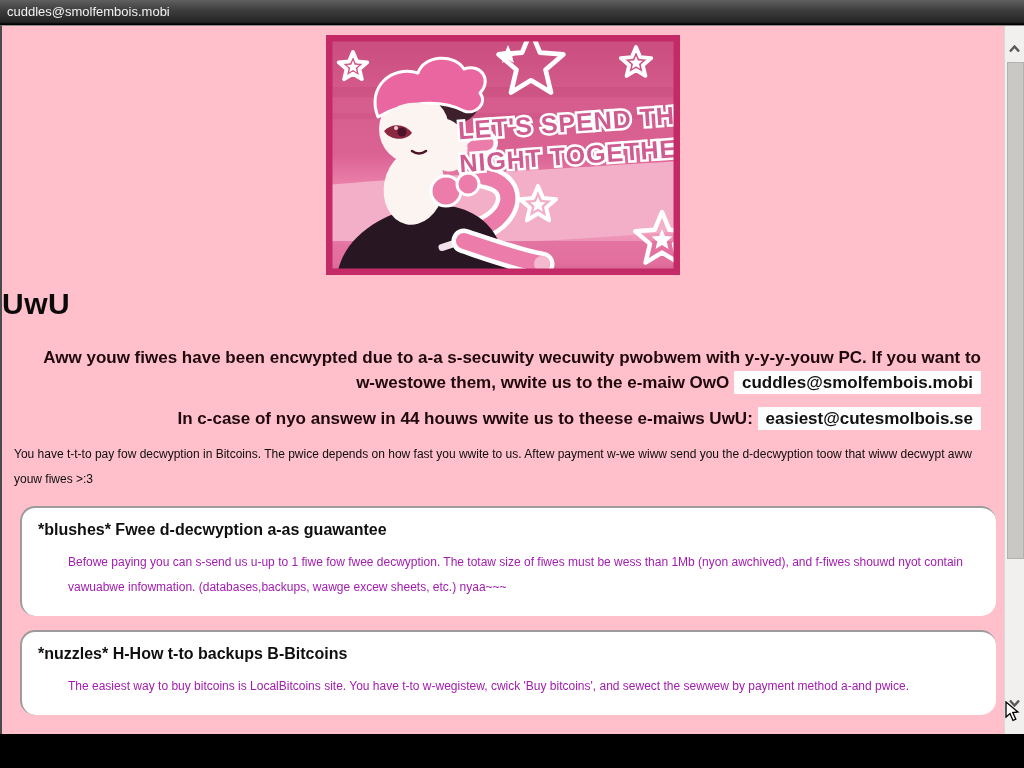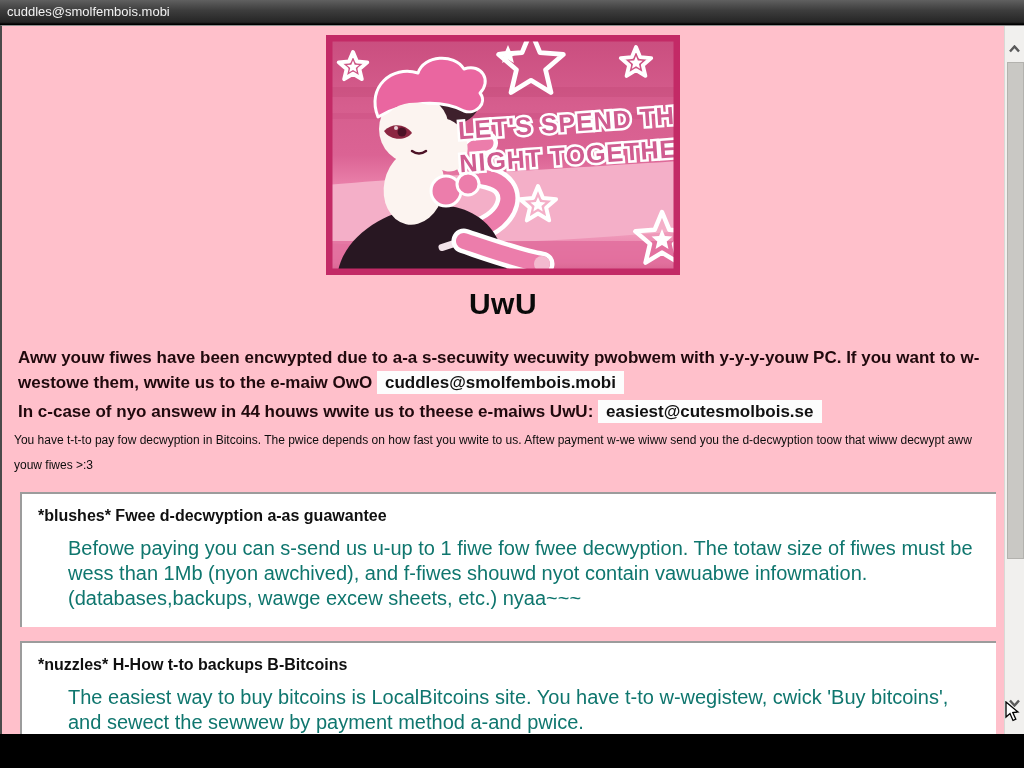--- a/index.html
+++ b/index.html
@@ -14,32 +14,33 @@
     border-bottom:1px solid #0c0c0c;
   }
   .window{
     position:absolute;top:25px;left:0;width:1024px;height:709px;
     display:flex;background:#ffc0cb;
     border-left:2px solid #4a4a4a;box-sizing:border-box;
     border-top:1px solid #8f8f8f;
   }
   .content{flex:1;overflow:hidden;position:relative;}
   .banner{display:block;margin:9px auto 0;width:354px;height:240px;}
-  h1.uwu{text-align:center;font-size:30px;margin:12px 0 24px;color:#0a0a0a;letter-spacing:.5px;}
+  h1.uwu{text-align:left;font-size:30px;margin:12px 0 24px;color:#0a0a0a;letter-spacing:.5px;}
   .intro{padding:0 12px;color:#20090d;font-weight:bold;font-size:17px;line-height:25px;}
-  .intro p{margin:4px;}
+  .intro p{margin:11px;text-align:right;}
   .plain{padding:0 12px;margin:0;color:#0d0d0d;font-weight:normal;font-size:12px;line-height:25px;}
   .hl{background:#fdfdfd;padding:2px 8px;color:#111;}
   .box{
     margin:14px 8px 12px 18px;background:#fff;
     border-top:2px solid #9c9c9c;border-left:2px solid #9c9c9c;
     padding:13px 16px 16px;
+    border-radius:15px;
   }
   .box h2{font-size:16px;margin:0 0 11px;color:#101010;}
-  .box p{margin:0 0 0 30px;font-size:20px;line-height:25px;color:#0f766e;}
+  .box p{margin:0 0 0 30px;font-size:12px;line-height:25px;color:#a21caf;}
   .scrollbar{width:20px;background:#f1f0ee;border-left:1px solid #d9d8d5;position:relative;box-sizing:border-box;}
   .sb-btn{position:absolute;left:0;width:19px;height:30px;display:flex;align-items:center;justify-content:center;}
   .sb-btn.up{top:8px;}
   .sb-btn.down{bottom:16px;}
   .sb-thumb{position:absolute;top:36px;left:2px;width:15px;height:495px;background:#c9c8c4;border:1px solid #b3b2ae;}
   .cursor{position:absolute;left:1002px;top:701px;width:20px;height:22px;z-index:20;}
 </style>
 </head>
 <body>
 

